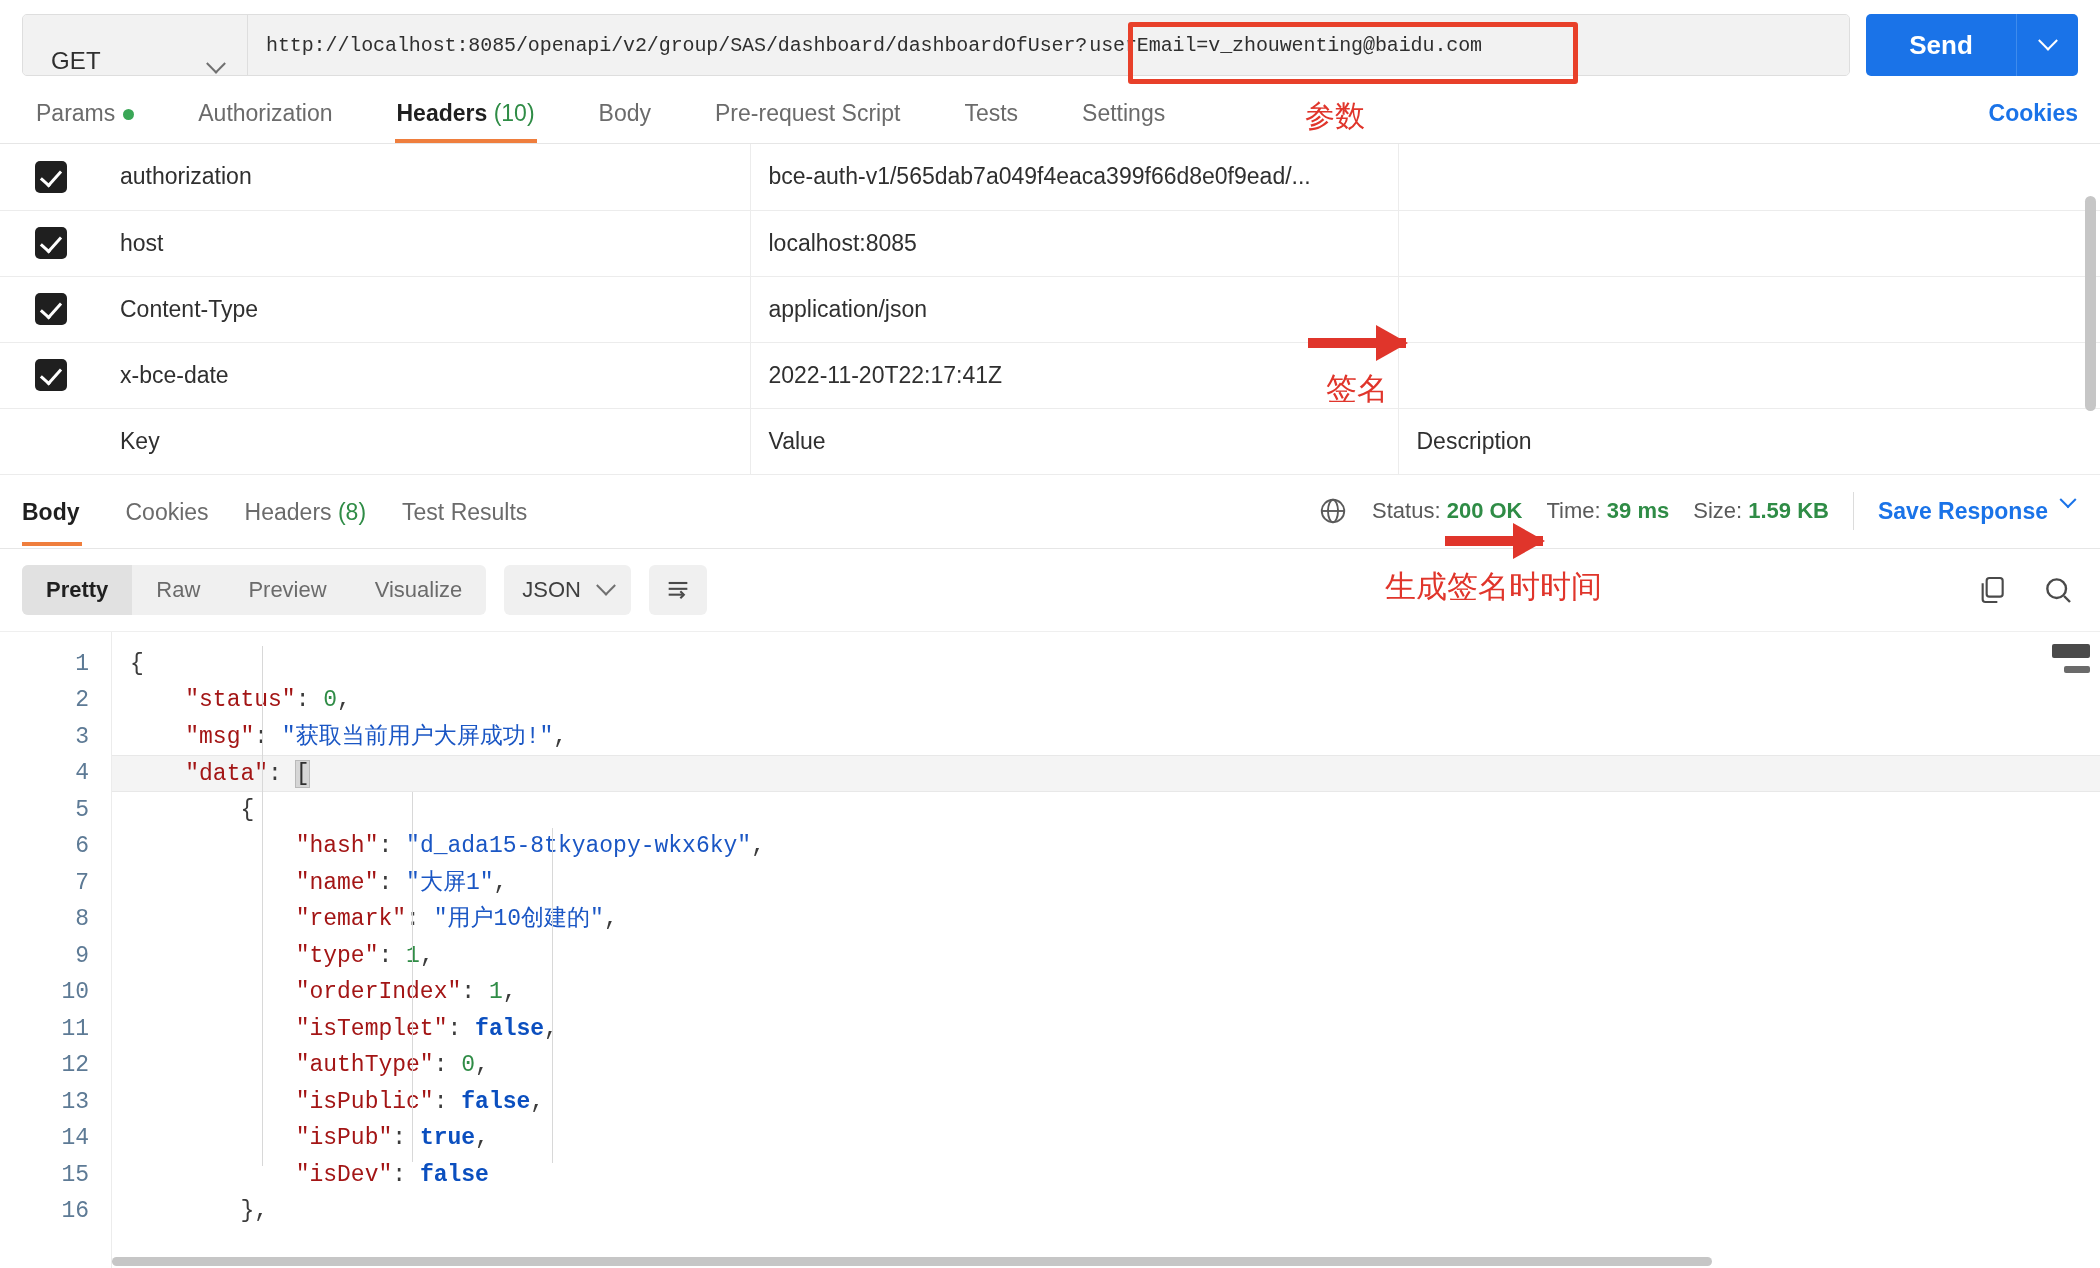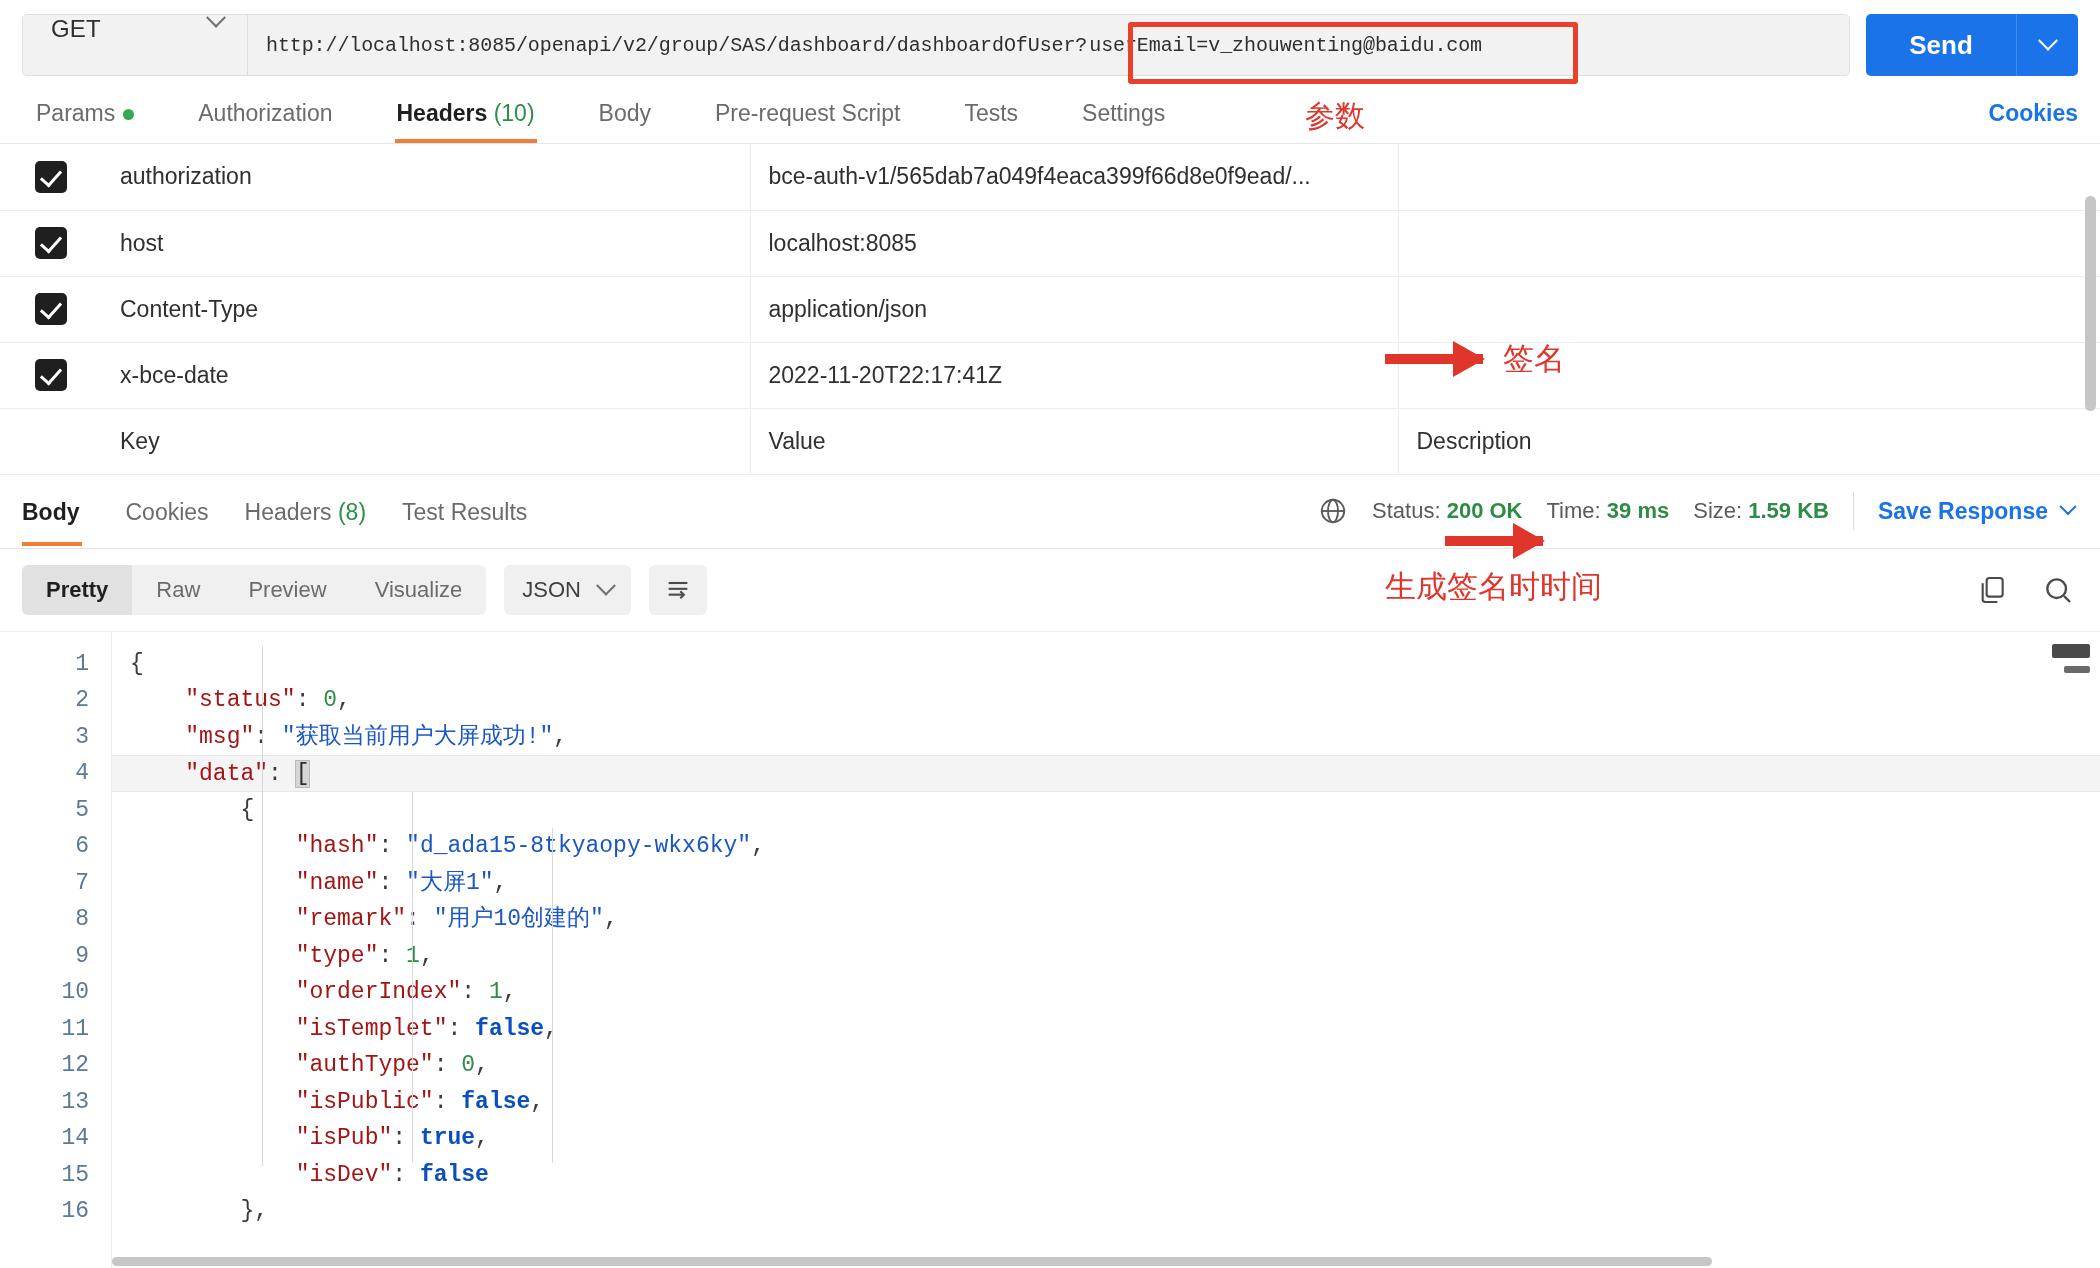--- a/index.html
+++ b/index.html
@@ -23,21 +23,21 @@
     display: flex; align-items: center;
     flex: 1 1 auto;
     height: 62px;
     border: 1px solid #dedede;
     border-radius: 5px;
     background: #f2f2f2;
     overflow: hidden;
   }
   .method-box {
     width: 225px; height: 100%;
-    display: flex; align-items: flex-start; justify-content: space-between;
+    display: flex; align-items: flex-end; justify-content: space-between;
     padding: 0 24px 0 28px;
     border-right: 1px solid #dedede;
     background: #f2f2f2;
     cursor: pointer;
   }
   .method-label { font-size: 24px; color: #2f2f2f; letter-spacing: .2px; }
   .chev {
     width: 14px; height: 14px;
     border-right: 2.2px solid #707070;
     border-bottom: 2.2px solid #707070;
@@ -221,21 +221,21 @@
   }
   .status-group {
     margin-left: auto;
     display: flex; align-items: center; gap: 24px;
     font-size: 22px; color: #5a5a5a;
   }
   .globe { width: 30px; height: 30px; }
   .stat-ok { color: #2f8c46; font-weight: bold; }
   .divider-v { width: 1px; height: 38px; background: #dcdcdc; }
   .save-resp {
-    display: flex; align-items: center; gap: 14px;
+    display: flex; gap: 14px;
     color: #1a73e8; font-size: 23px; font-weight: bold; cursor: pointer;
   }
   .save-resp .chev { border-color: #1a73e8; width: 12px; height: 12px; }
 
   
   .body-toolbar {
     display: flex; align-items: center; gap: 18px;
     padding: 16px 26px 16px 22px;
   }
   .seg {
@@ -398,21 +398,21 @@
       <tr>
         <td class="col-chk chk-cell"></td>
         <td class="col-key cell-pad placeholder-text">Key</td>
         <td class="col-val cell-pad placeholder-text">Value</td>
         <td class="col-desc cell-pad placeholder-text">Description</td>
       </tr>
     </tbody>
       </table>
     <div class="hdr-scroll"></div>
 
-    <div class="annot" style="left:1385px; top:194px;">
+    <div class="annot" style="left:1308px; top:194px;flex-direction:column;">
       <span class="arrow"></span>
       <span class="annot-text">签名</span>
     </div>
     <div class="annot" style="left:1385px; top:392px;flex-direction:column;">
       <span class="arrow"></span>
       <span class="annot-text">生成签名时时间</span>
     </div>
   </div>
 
   <div class="resp-bar">

